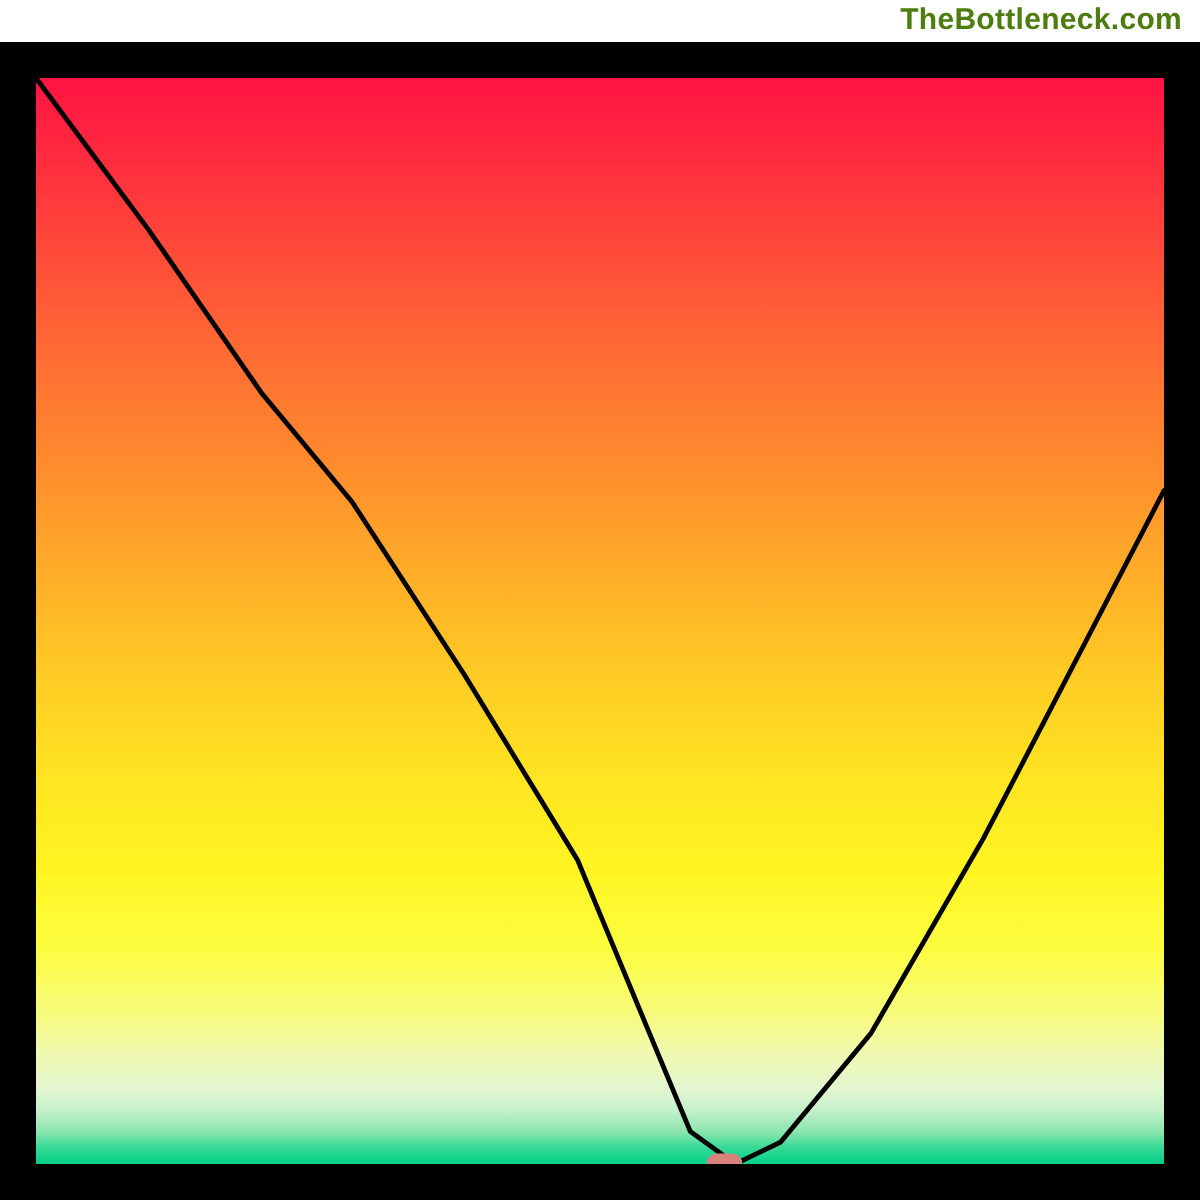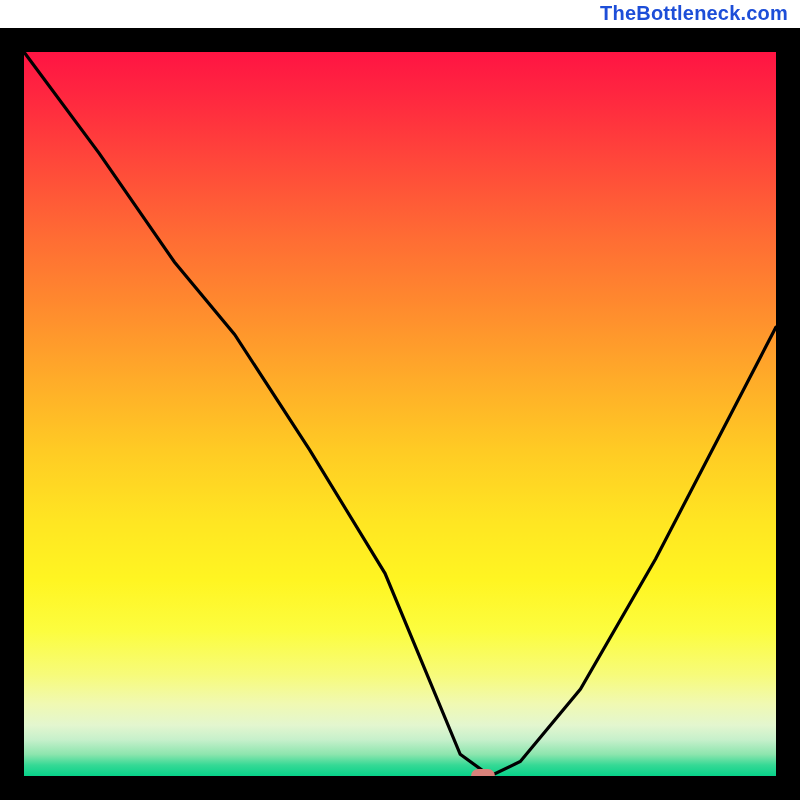--- a/index.html
+++ b/index.html
@@ -9,21 +9,21 @@
     width: 800px;
     height: 800px;
     overflow: hidden;
     font-family: Arial, Helvetica, sans-serif;
   }
   .attribution {
     position: absolute;
     top: 2px;
     right: 12px;
     font-size: 20px;
-    color: #1d4ed8;
+    color: #4d7c0f;
     font-weight: 600;
     letter-spacing: 0.2px;
   }
   .frame {
     position: absolute;
     top: 28px;
     left: 0;
     width: 800px;
     height: 772px;
     background: #000;

